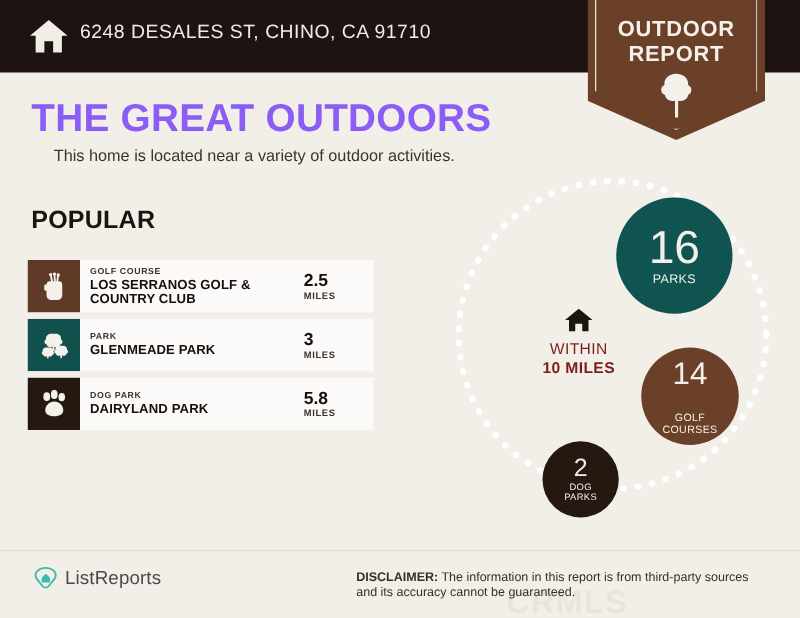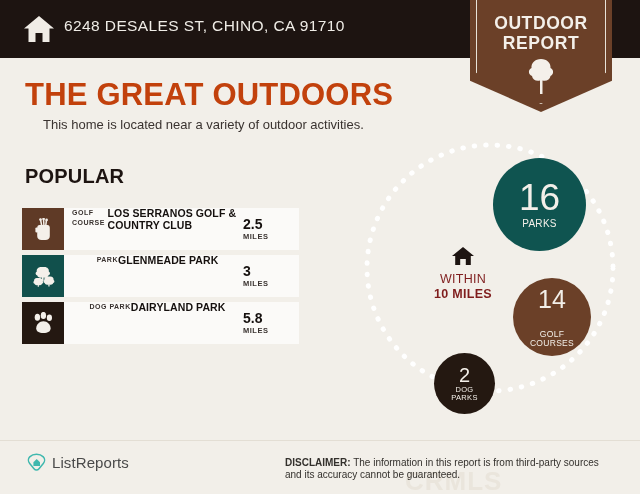--- a/index.html
+++ b/index.html
@@ -72,21 +72,21 @@
     left: 55px; top: 57px;
     width: 32px; height: 38px;
   }
 
   
   #main-title {
     position: absolute;
     left: 25px; top: 77px;
     font-size: 31px;
     font-weight: 700;
-    color: #c2410c;
+    color: #8b5cf6;
     letter-spacing: 0.2px;
   }
   #main-subtitle {
     position: absolute;
     left: 26px; top: 117px;
     font-size: 13px;
     color: #3a3330;
     margin-left: 17px;
   }
   #popular-heading {
@@ -116,21 +116,21 @@
     width: 42px;
     min-width: 42px;
     display: flex;
     align-items: center;
     justify-content: center;
   }
   .poi-text {
     flex: 1;
     padding-left: 8px;
     display: flex;
-    flex-direction: row;
+    flex-direction: column;
     justify-content: center;
     overflow: hidden;
   }
   .poi-category {
     font-size: 7px;
     font-weight: 700;
     color: #3a3330;
     letter-spacing: 0.5px;
     line-height: 10px;
   }

